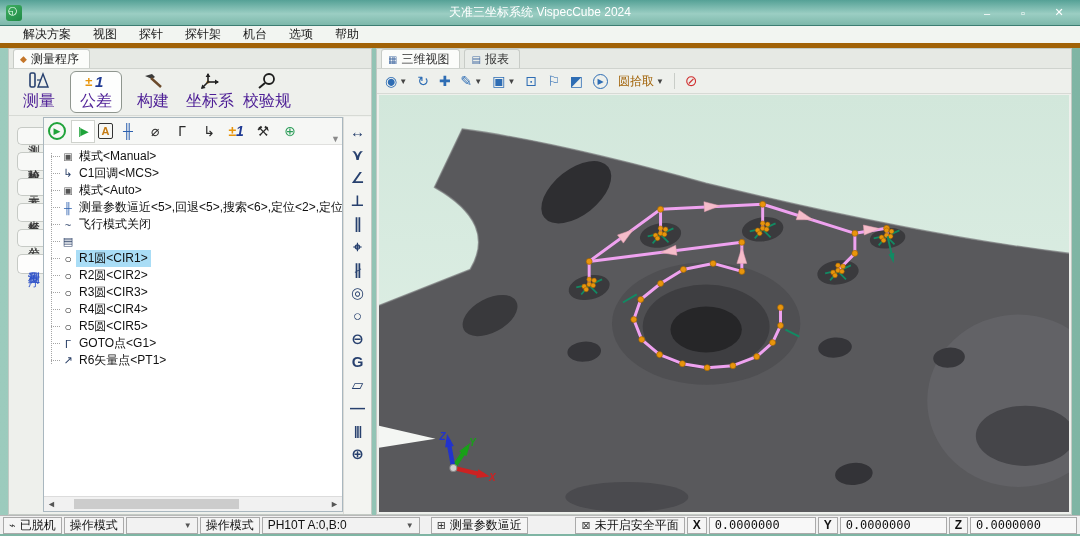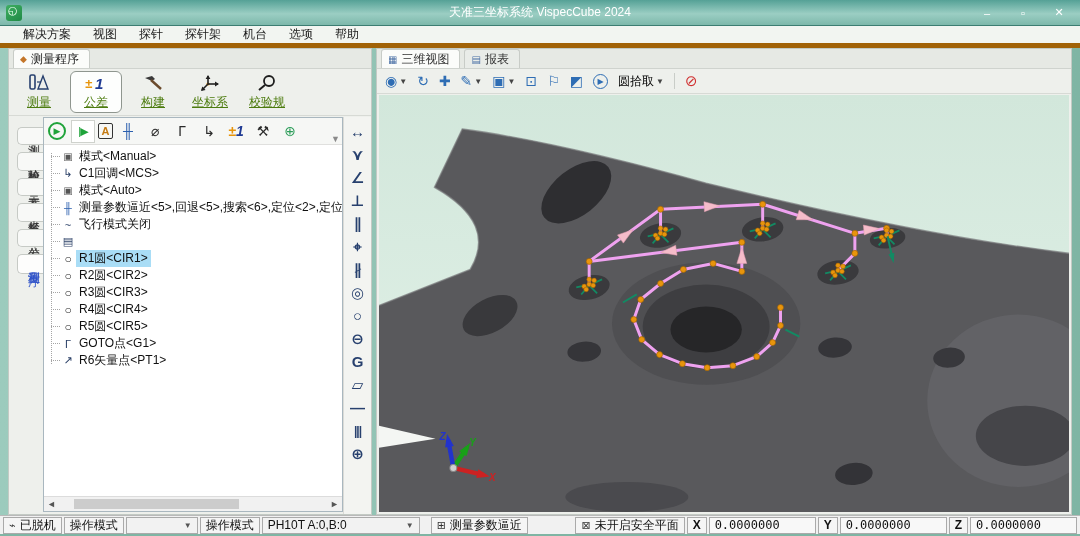--- a/index.html
+++ b/index.html
@@ -30,21 +30,21 @@
   
   .left-panel { position:absolute; left:8px; top:0; width:364px; bottom:0; background:#eef0ec; border:1px solid #c3cac4; }
   .lp-tabrow { height:20px; background:#e6e9e4; border-bottom:1px solid #cfd3ce; display:flex; align-items:flex-end; }
   .lp-tab { height:19px; background:#fbfcfa; border:1px solid #c8ccc7; border-bottom:none; border-radius:3px 3px 0 0;
     margin-left:4px; display:flex; align-items:center; gap:4px; padding:0 10px 0 6px; font-size:12px; }
   .lp-tab-icon { color:#c4762a; font-size:9px; }
   .ribbon { height:47px; display:flex; align-items:center; gap:5px; padding:2px 2px 2px 4px; border-bottom:1px solid #d7dad5; }
   .rb-btn { width:52px; height:42px; display:flex; flex-direction:column; align-items:center; justify-content:center; gap:1px; border:1px solid transparent; border-radius:6px; }
   .rb-btn.selected { border-color:#8f968f; background:#fdfefd; }
   .rb-ic { height:20px; display:flex; align-items:center; justify-content:center; }
-  .rb-label { font-size:12px; color:#4d7c0f;text-decoration:underline; }
+  .rb-label { font-size:16px; color:#4c1d95; }
   .lp-body { position:absolute; top:68px; left:0; right:0; bottom:0; display:flex; }
 
   .side-tabs { width:34px; padding-top:10px; display:flex; flex-direction:column; align-items:flex-end; gap:7px; }
   .side-tab { writing-mode:vertical-rl; text-orientation:upright; letter-spacing:1px; background:#f8f9f7;
     border:1px solid #c6cac5; border-radius:5px 0 0 5px; border-right:none; padding:7px 1px; width:26px;
     text-align:center; font-size:12px; color:#333; }
   .side-tab.active { color:#2f52c8; background:#fdfdfc; }
 
   .tree-wrap { flex:1; display:flex; flex-direction:column; background:#fff; border:1px solid #a9b7bf; margin-bottom:2px; min-width:0; }
   .tree-toolbar { height:27px; background:#f6f7f5; border-bottom:1px solid #e0e0de; display:flex; align-items:center; padding:0 2px; gap:3px; }
@@ -79,21 +79,21 @@
   
   .right-panel { position:absolute; left:376px; right:8px; top:0; bottom:0; background:#eef0ec; border:1px solid #c3cac4; }
   .rp-tabrow { height:20px; background:#e6e9e4; border-bottom:1px solid #cfd3ce; display:flex; align-items:flex-end; }
   .rp-tab { height:19px; border:1px solid #c8ccc7; border-bottom:none; border-radius:3px 3px 0 0; margin-left:4px;
     display:flex; align-items:center; gap:4px; padding:0 10px 0 6px; font-size:12px; background:#e9ece8; color:#333; }
   .rp-tab.active { background:#fbfcfa; }
   .rp-tab-ic { font-size:10px; color:#4a6fa5; }
   .rp-toolbar { height:25px; display:flex; align-items:center; padding-left:8px; gap:10px; border-bottom:1px solid #d7dad5; }
   .v-btn { display:flex; align-items:center; gap:2px; color:#2e6db4; font-size:14px; }
   .v-caret { font-size:8px; color:#444; }
-  .v-label { font-size:12px; color:#000000; }
+  .v-label { font-size:12px; color:#a16207; }
   .v-sep { width:1px; height:16px; background:#c9cdc8; }
   .v-red { color:#d03030; font-size:15px; }
   .v-circled { border:1.5px solid #2e6db4; border-radius:50%; width:15px; height:15px; display:flex; align-items:center; justify-content:center; font-size:8px; }
 
   .viewport { position:absolute; top:46px; left:2px; right:2px; bottom:2px; background:#d8ece1; overflow:hidden; }
   .viewport svg { display:block; width:100%; height:100%; }
 
   
   .statusbar { position:absolute; bottom:0; left:0; right:0; height:21px; background:#f1f1f1;
     border-top:1px solid #b9b9b9; border-bottom:2px solid #7fb5a4; display:flex; align-items:center; padding:0 3px; gap:2px; }

